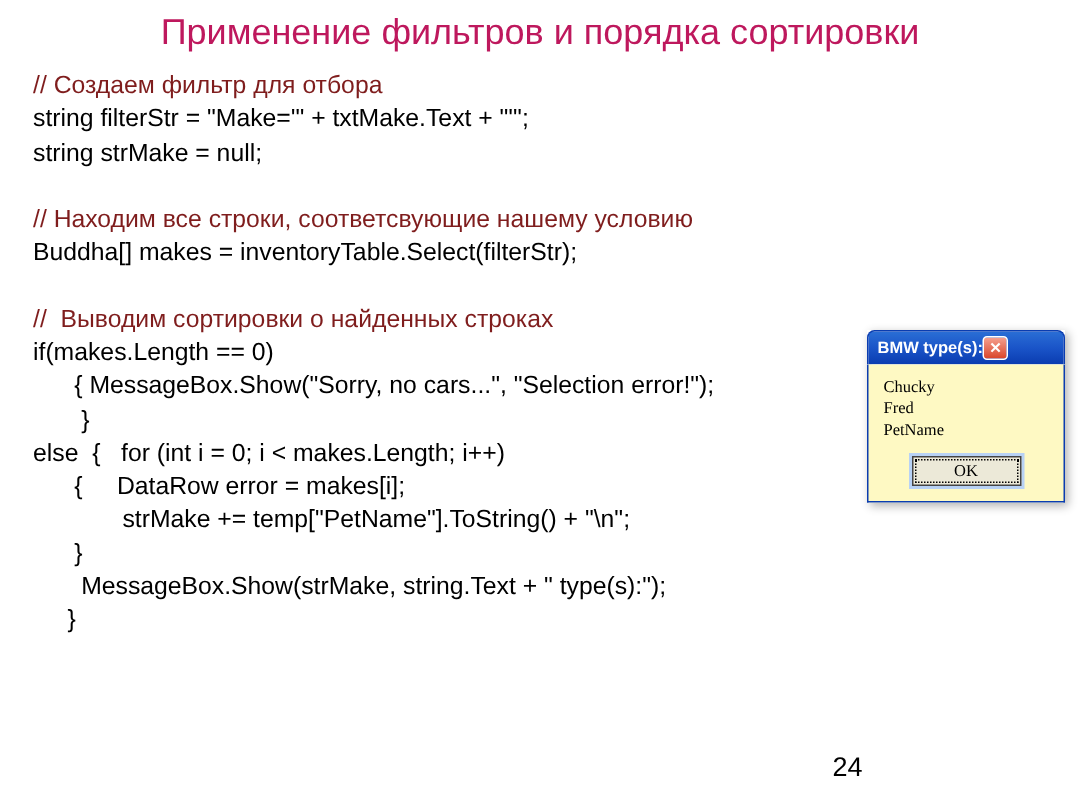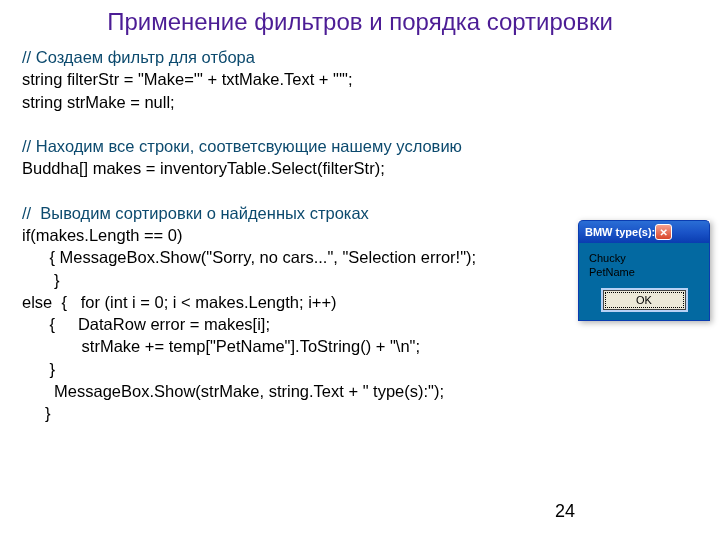--- a/index.html
+++ b/index.html
@@ -6,35 +6,35 @@
     margin: 0;
     width: 720px;
     height: 540px;
     background: #ffffff;
     font-family: Arial, Helvetica, sans-serif;
     position: relative;
     overflow: hidden;
   }
   .title {
     font-size: 24px;
-    color: #4c1d95;
+    color: #be185d;
     text-align: center;
     margin-top: 8px;
     margin-bottom: 10px;
     font-weight: normal;
   }
   .code-block {
     font-size: 16.5px;
     line-height: 1.35;
     padding-left: 22px;
     color: #000;
     white-space: pre;
     font-family: Arial, Helvetica, sans-serif;
   }
-  .comment { color: #0c4a6e; }
+  .comment { color: #7f1d1d; }
   .page-num {
     position: absolute;
     bottom: 18px;
     right: 145px;
     font-size: 18px;
     color: #000;
     text-align: center;
   }
   
   .msgbox {
@@ -67,34 +67,35 @@
     border-radius: 3px;
     display: flex;
     align-items: center;
     justify-content: center;
     color: #fff;
     font-size: 10px;
     font-weight: bold;
     box-sizing: border-box;
   }
   .msgbody {
-    background: #0369a1;
+    background: #fef9c3;
     border: 1px solid #0a3cb0;
     border-top: none;
     padding: 8px 10px 10px 10px;
+    font-family: Liberation Serif, serif;
   }
   .msg-list {
     color: #000;
     line-height: 1.3;
     margin-bottom: 10px;
   }
   .ok-btn {
     display: block;
     margin: 0 auto;
-    width: 83px;
+    width: 73px;
     height: 20px;
     background: #ece9d8;
     border: 1px solid #444;
     outline: 1px dotted #000;
     outline-offset: -3px;
     box-shadow: 0 0 0 2px #b8d2f5;
     font-size: 11px;
     text-align: center;
     line-height: 18px;
     box-sizing: border-box;
@@ -126,19 +127,20 @@
 <div class="msgbox">
   <div class="titlebar">
     <span>BMW type(s):</span>
     <div class="close-btn">
       <span>✕</span>
     </div>
   </div>
   <div class="msgbody">
     <div class="msg-list">
       <div>Chucky</div>
+      <div>Fred</div>
       <div>PetName</div>
     </div>
     <div class="ok-btn">OK</div>
   </div>
 </div>
 
 <div class="page-num">24</div>
 
 </body></html>

